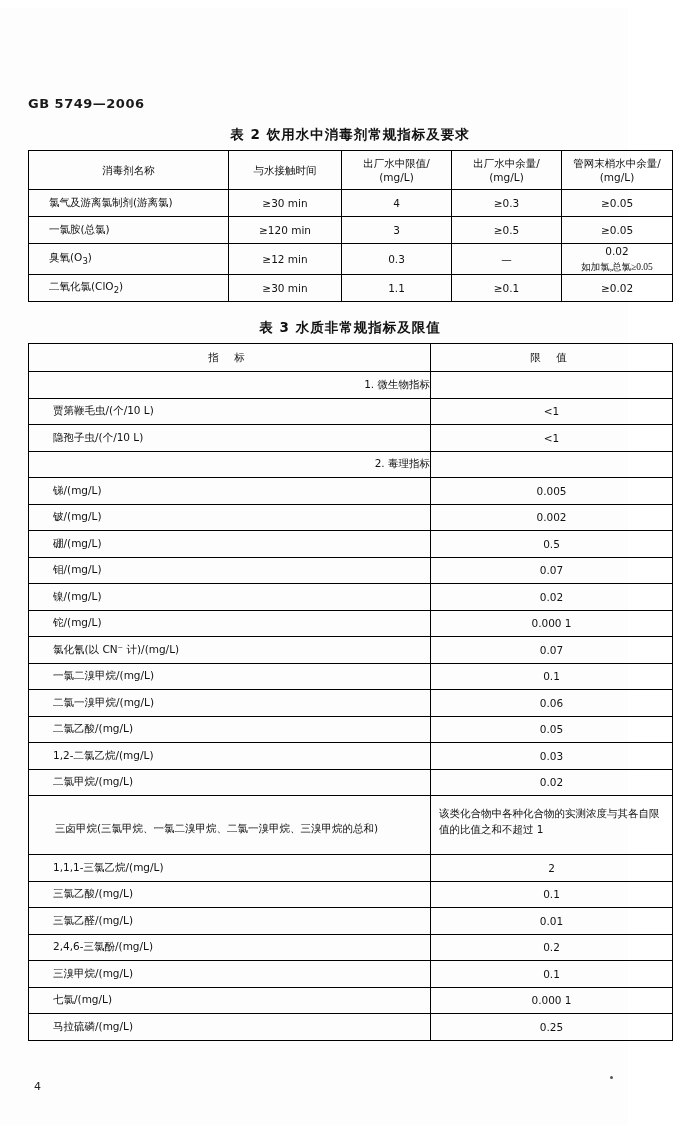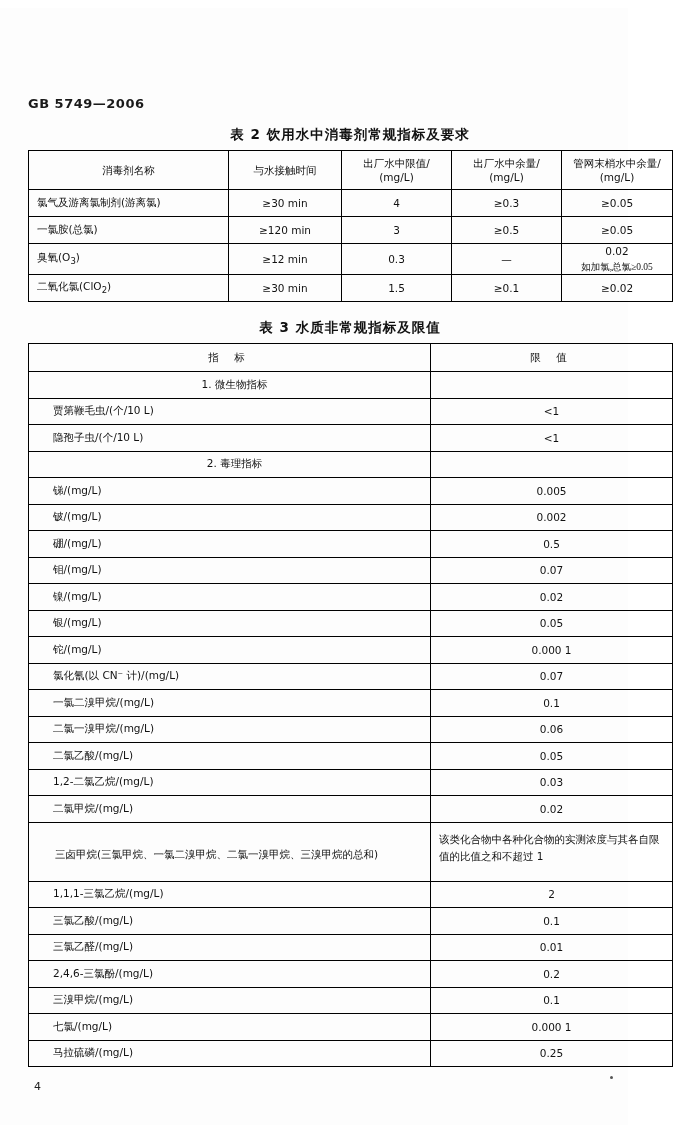--- a/index.html
+++ b/index.html
@@ -69,21 +69,21 @@
   #table2 td {
     height: 26px;
     vertical-align: middle;
   }
   #table2 .hdr td {
     height: 38px;
     text-align: center;
     line-height: 1.35;
   }
   #table2 .cname {
-    padding-left: 8px;
+    padding-left: 20px;
     text-align: left;
   }
   #table2 .ctr {
     text-align: center;
   }
   .sub2 {
     font-size: 8.5px;
     vertical-align: sub;
   }
   .two-line {
@@ -105,21 +105,21 @@
     height: 25.5px;
     vertical-align: middle;
   }
   #table3 .hdr td {
     text-align: center;
     letter-spacing: 6px;
     height: 27px;
   }
   #table3 .ind {
     padding-left: 10px;
-    text-align: center;
+    text-align: right;
   }
   #table3 .ind-indent {
     padding-left: 24px;
     text-align: left;
   }
   #table3 .lim {
     text-align: center;
   }
   #table3 .lim-left {
     text-align: left;
@@ -212,21 +212,21 @@
           <div>0.02</div>
           <div class="small-note">如加氯,总氯≥0.05</div>
         </td>
       </tr>
 
       <tr>
         <td class="cname">
           <span>二氧化氯(ClO</span><span class="sub2">2</span><span>)</span>
         </td>
         <td class="ctr">≥30 min</td>
-        <td class="ctr">1.5</td>
+        <td class="ctr">1.1</td>
         <td class="ctr">≥0.1</td>
         <td class="ctr">≥0.02</td>
       </tr>
     </tbody>
   </table>
 
   <div id="t3-title" class="table-title">表 3  水质非常规指标及限值</div>
 
   <table id="table3">
     <colgroup>
@@ -271,24 +271,20 @@
       </tr>
       <tr>
         <td class="ind-indent">钼/(mg/L)</td>
         <td class="lim">0.07</td>
       </tr>
       <tr>
         <td class="ind-indent">镍/(mg/L)</td>
         <td class="lim">0.02</td>
       </tr>
       <tr>
-        <td class="ind-indent">银/(mg/L)</td>
-        <td class="lim">0.05</td>
-      </tr>
-      <tr>
         <td class="ind-indent">铊/(mg/L)</td>
         <td class="lim">0.000 1</td>
       </tr>
       <tr>
         <td class="ind-indent">氯化氰(以 CN⁻ 计)/(mg/L)</td>
         <td class="lim">0.07</td>
       </tr>
       <tr>
         <td class="ind-indent">一氯二溴甲烷/(mg/L)</td>
         <td class="lim">0.1</td>

